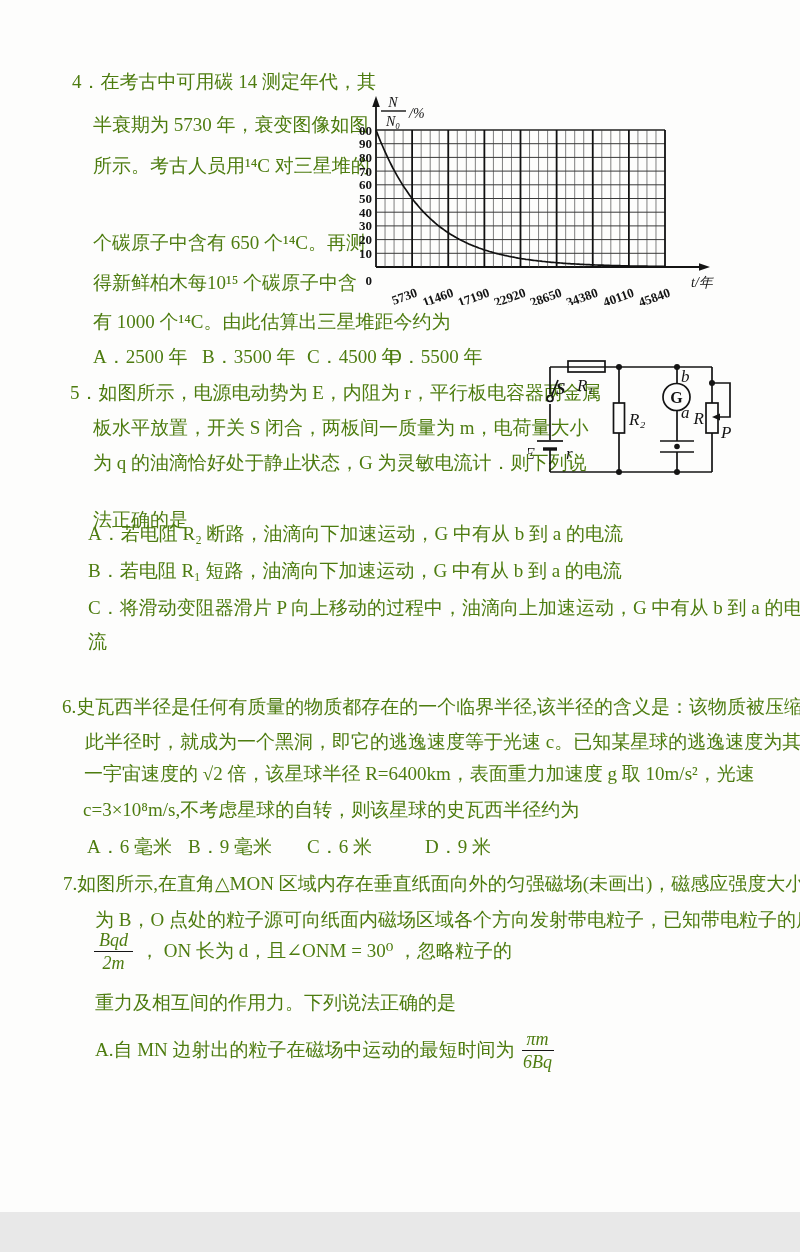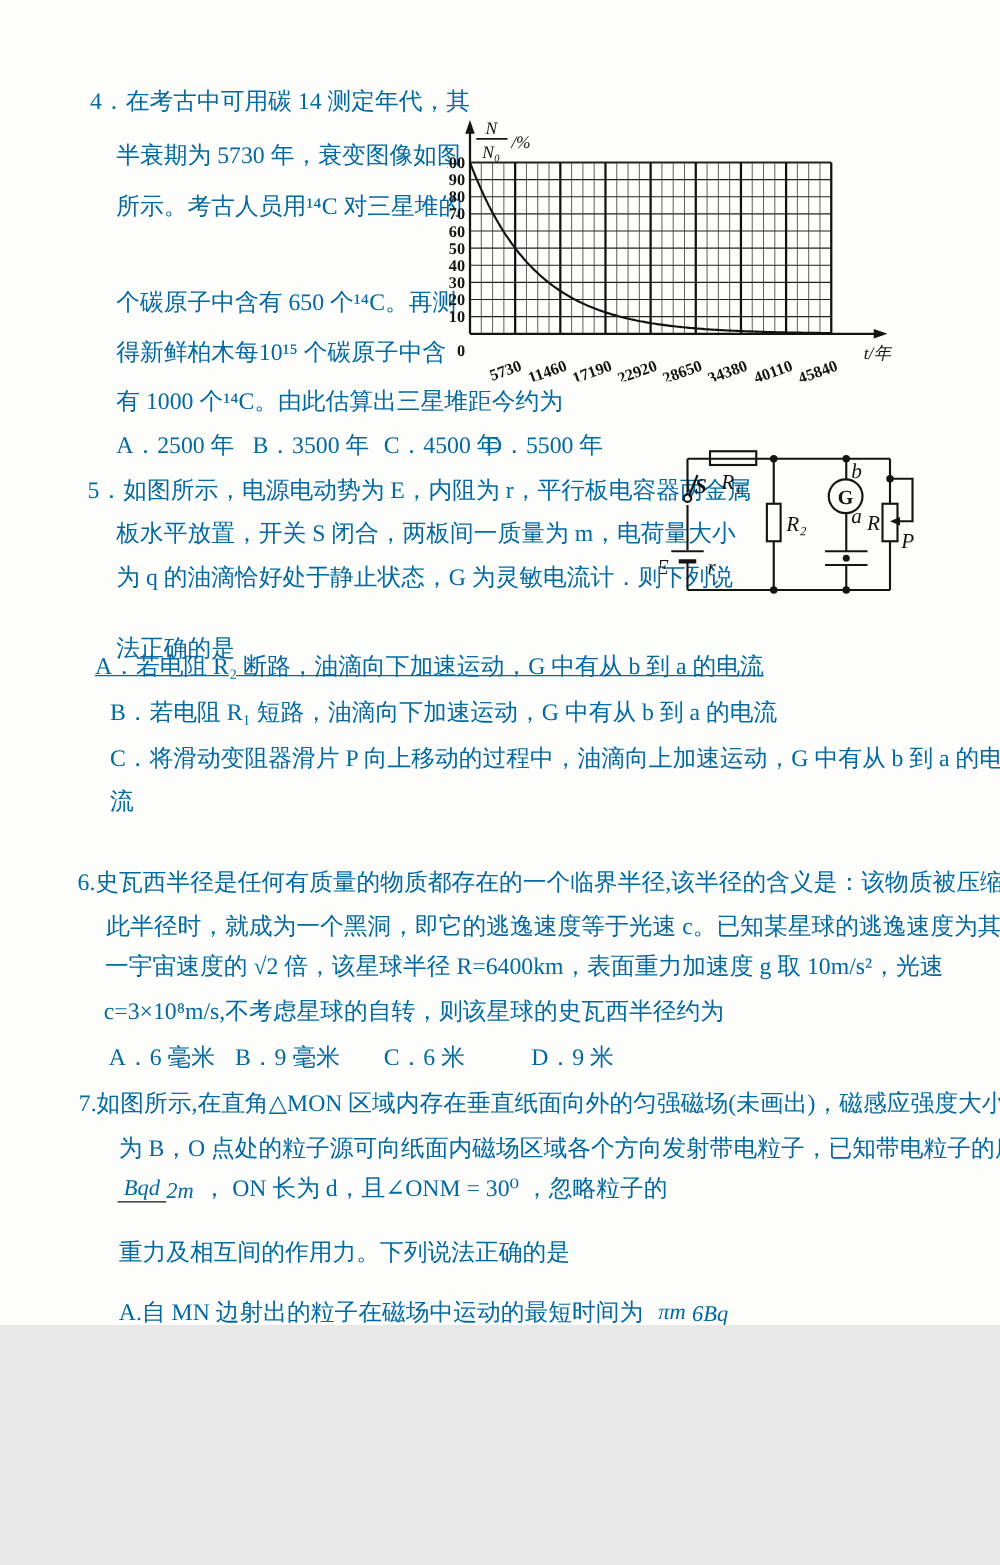--- a/index.html
+++ b/index.html
@@ -1,20 +1,20 @@
 <!DOCTYPE html>
 <html><head>
 <meta charset="utf-8">
 <style>
   html,body{margin:0;padding:0;background:#e8e8e8;}
-  .page{position:relative;width:800px;height:1060px;background:#fdfdfc;overflow:hidden;
-        font-family:"Liberation Serif","DejaVu Serif",serif;color:#0369a1;font-size:19px;text-align:right;}
+  .page{position:relative;width:800px;height:1212px;background:#fdfdfc;overflow:hidden;
+        font-family:"Liberation Serif","DejaVu Serif",serif;color:#4d7c0f;font-size:19px;text-align:right;}
   .abs{position:absolute;white-space:nowrap;line-height:24px;}
   .frow{position:absolute;display:flex;align-items:center;white-space:nowrap;}
-  .frac{display:inline-flex;flex-direction:row;align-items:center;margin:0 7px;
+  .frac{display:inline-flex;flex-direction:column;align-items:center;margin:0 7px;
         font-style:italic;font-size:18px;line-height:20px;}
   .frac .num{border-bottom:1.6px solid #141414;padding:0 5px 1px 5px;}
   .frac .den{padding-top:1px;}
   svg text{font-family:"Liberation Serif","DejaVu Serif",serif;fill:#141414;}
   .cl{font-style:italic;font-size:17px;}
   .clb{font-style:italic;font-size:17px;font-weight:700;}
   .gmark{font-size:16px;font-weight:700;}
   .ytick{font-size:13px;font-weight:600;}
   .xtick{font-size:13px;font-weight:600;}
   .axlab{font-size:14px;font-style:italic;}
@@ -118,21 +118,21 @@
         <text class="xtick" text-anchor="end" transform="translate(313.0,206) rotate(-20)">45840</text>
         <path d="M18.0,40.0 19.5,43.9 21.0,47.7 22.5,51.4 24.1,55.0 25.6,58.5 27.1,61.9 28.6,65.2 30.1,68.4 31.6,71.5 33.1,74.5 34.6,77.5 36.2,80.3 37.7,83.1 39.2,85.8 40.7,88.4 42.2,90.9 43.7,93.4 45.2,95.8 46.7,98.1 48.3,100.3 49.8,102.5 51.3,104.7 52.8,106.7 54.3,108.7 55.8,110.7 57.3,112.6 58.9,114.4 60.4,116.2 61.9,118.0 63.4,119.7 64.9,121.3 66.4,122.9 67.9,124.4 69.4,125.9 71.0,127.4 72.5,128.8 74.0,130.2 75.5,131.5 77.0,132.8 78.5,134.1 80.0,135.3 81.5,136.5 83.1,137.7 84.6,138.8 86.1,139.9 87.6,141.0 89.1,142.0 90.6,143.0 92.1,144.0 93.7,144.9 95.2,145.8 96.7,146.7 98.2,147.6 99.7,148.4 101.2,149.3 102.7,150.0 104.2,150.8 105.8,151.6 107.3,152.3 108.8,153.0 110.3,153.7 111.8,154.4 113.3,155.0 114.8,155.6 116.4,156.2 117.9,156.8 119.4,157.4 120.9,158.0 122.4,158.5 123.9,159.0 125.4,159.6 126.9,160.1 128.5,160.5 130.0,161.0 131.5,161.5 133.0,161.9 134.5,162.3 136.0,162.8 137.5,163.2 139.0,163.6 140.6,164.0 142.1,164.3 143.6,164.7 145.1,165.0 146.6,165.4 148.1,165.7 149.6,166.0 151.2,166.4 152.7,166.7 154.2,167.0 155.7,167.2 157.2,167.5 158.7,167.8 160.2,168.1 161.7,168.3 163.3,168.6 164.8,168.8 166.3,169.0 167.8,169.3 169.3,169.5 170.8,169.7 172.3,169.9 173.8,170.1 175.4,170.3 176.9,170.5 178.4,170.7 179.9,170.9 181.4,171.0 182.9,171.2 184.4,171.4 186.0,171.5 187.5,171.7 189.0,171.8 190.5,172.0 192.0,172.1 193.5,172.3 195.0,172.4 196.5,172.5 198.1,172.7 199.6,172.8 201.1,172.9 202.6,173.0 204.1,173.1 205.6,173.3 207.1,173.4 208.6,173.5 210.2,173.6 211.7,173.7 213.2,173.8 214.7,173.9 216.2,173.9 217.7,174.0 219.2,174.1 220.8,174.2 222.3,174.3 223.8,174.4 225.3,174.4 226.8,174.5 228.3,174.6 229.8,174.6 231.3,174.7 232.9,174.8 234.4,174.8 235.9,174.9 237.4,175.0 238.9,175.0 240.4,175.1 241.9,175.1 243.5,175.2 245.0,175.2 246.5,175.3 248.0,175.3 249.5,175.4 251.0,175.4 252.5,175.5 254.0,175.5 255.6,175.6 257.1,175.6 258.6,175.6 260.1,175.7 261.6,175.7 263.1,175.8 264.6,175.8 266.1,175.8 267.7,175.9 269.2,175.9 270.7,175.9 272.2,176.0 273.7,176.0 275.2,176.0 276.7,176.0 278.3,176.1 279.8,176.1 281.3,176.1 282.8,176.1 284.3,176.2 285.8,176.2 287.3,176.2 288.8,176.2 290.4,176.3 291.9,176.3 293.4,176.3 294.9,176.3 296.4,176.3 297.9,176.4 299.4,176.4 300.9,176.4 302.5,176.4 304.0,176.4 305.5,176.4 307.0,176.5" fill="none" stroke="#111" stroke-width="1.7"></path>
       </g>
   </svg>
 
   <div class="abs" style="left:70px;top:381px;">5．如图所示，电源电动势为 E，内阻为 r，平行板电容器两金属</div>
   <div class="abs" style="left:93px;top:416px;">板水平放置，开关 S 闭合，两板间一质量为 m，电荷量大小</div>
   <div class="abs" style="left:93px;top:451px;">为 q 的油滴恰好处于静止状态，G 为灵敏电流计．则下列说</div>
   <div class="abs" style="left:93px;top:485px;margin-top:23px;">法正确的是</div>
 
-  <div class="abs" style="left:76px;top:522px;text-decoration:underline;">A．若电阻 R₂ 断路，油滴向下加速运动，G 中有从 b 到 a 的电流</div>
+  <div class="abs" style="left:88px;top:522px;">A．若电阻 R₂ 断路，油滴向下加速运动，G 中有从 b 到 a 的电流</div>
   <div class="abs" style="left:88px;top:559px;">B．若电阻 R₁ 短路，油滴向下加速运动，G 中有从 b 到 a 的电流</div>
   <div class="abs" style="left:88px;top:596px;">C．将滑动变阻器滑片 P 向上移动的过程中，油滴向上加速运动，G 中有从 b 到 a 的电</div>
   <div class="abs" style="left:88px;top:630px;">流</div>
 
   <svg style="position:absolute;left:528px;top:350px;" width="272" height="140" viewBox="0 0 272 140">
     <g stroke="#141414" stroke-width="1.7" fill="none">
 
       <line x1="22" y1="17" x2="184" y2="17"></line>
       <line x1="22" y1="122" x2="184" y2="122"></line>
       <line x1="22" y1="17" x2="22" y2="44"></line>

